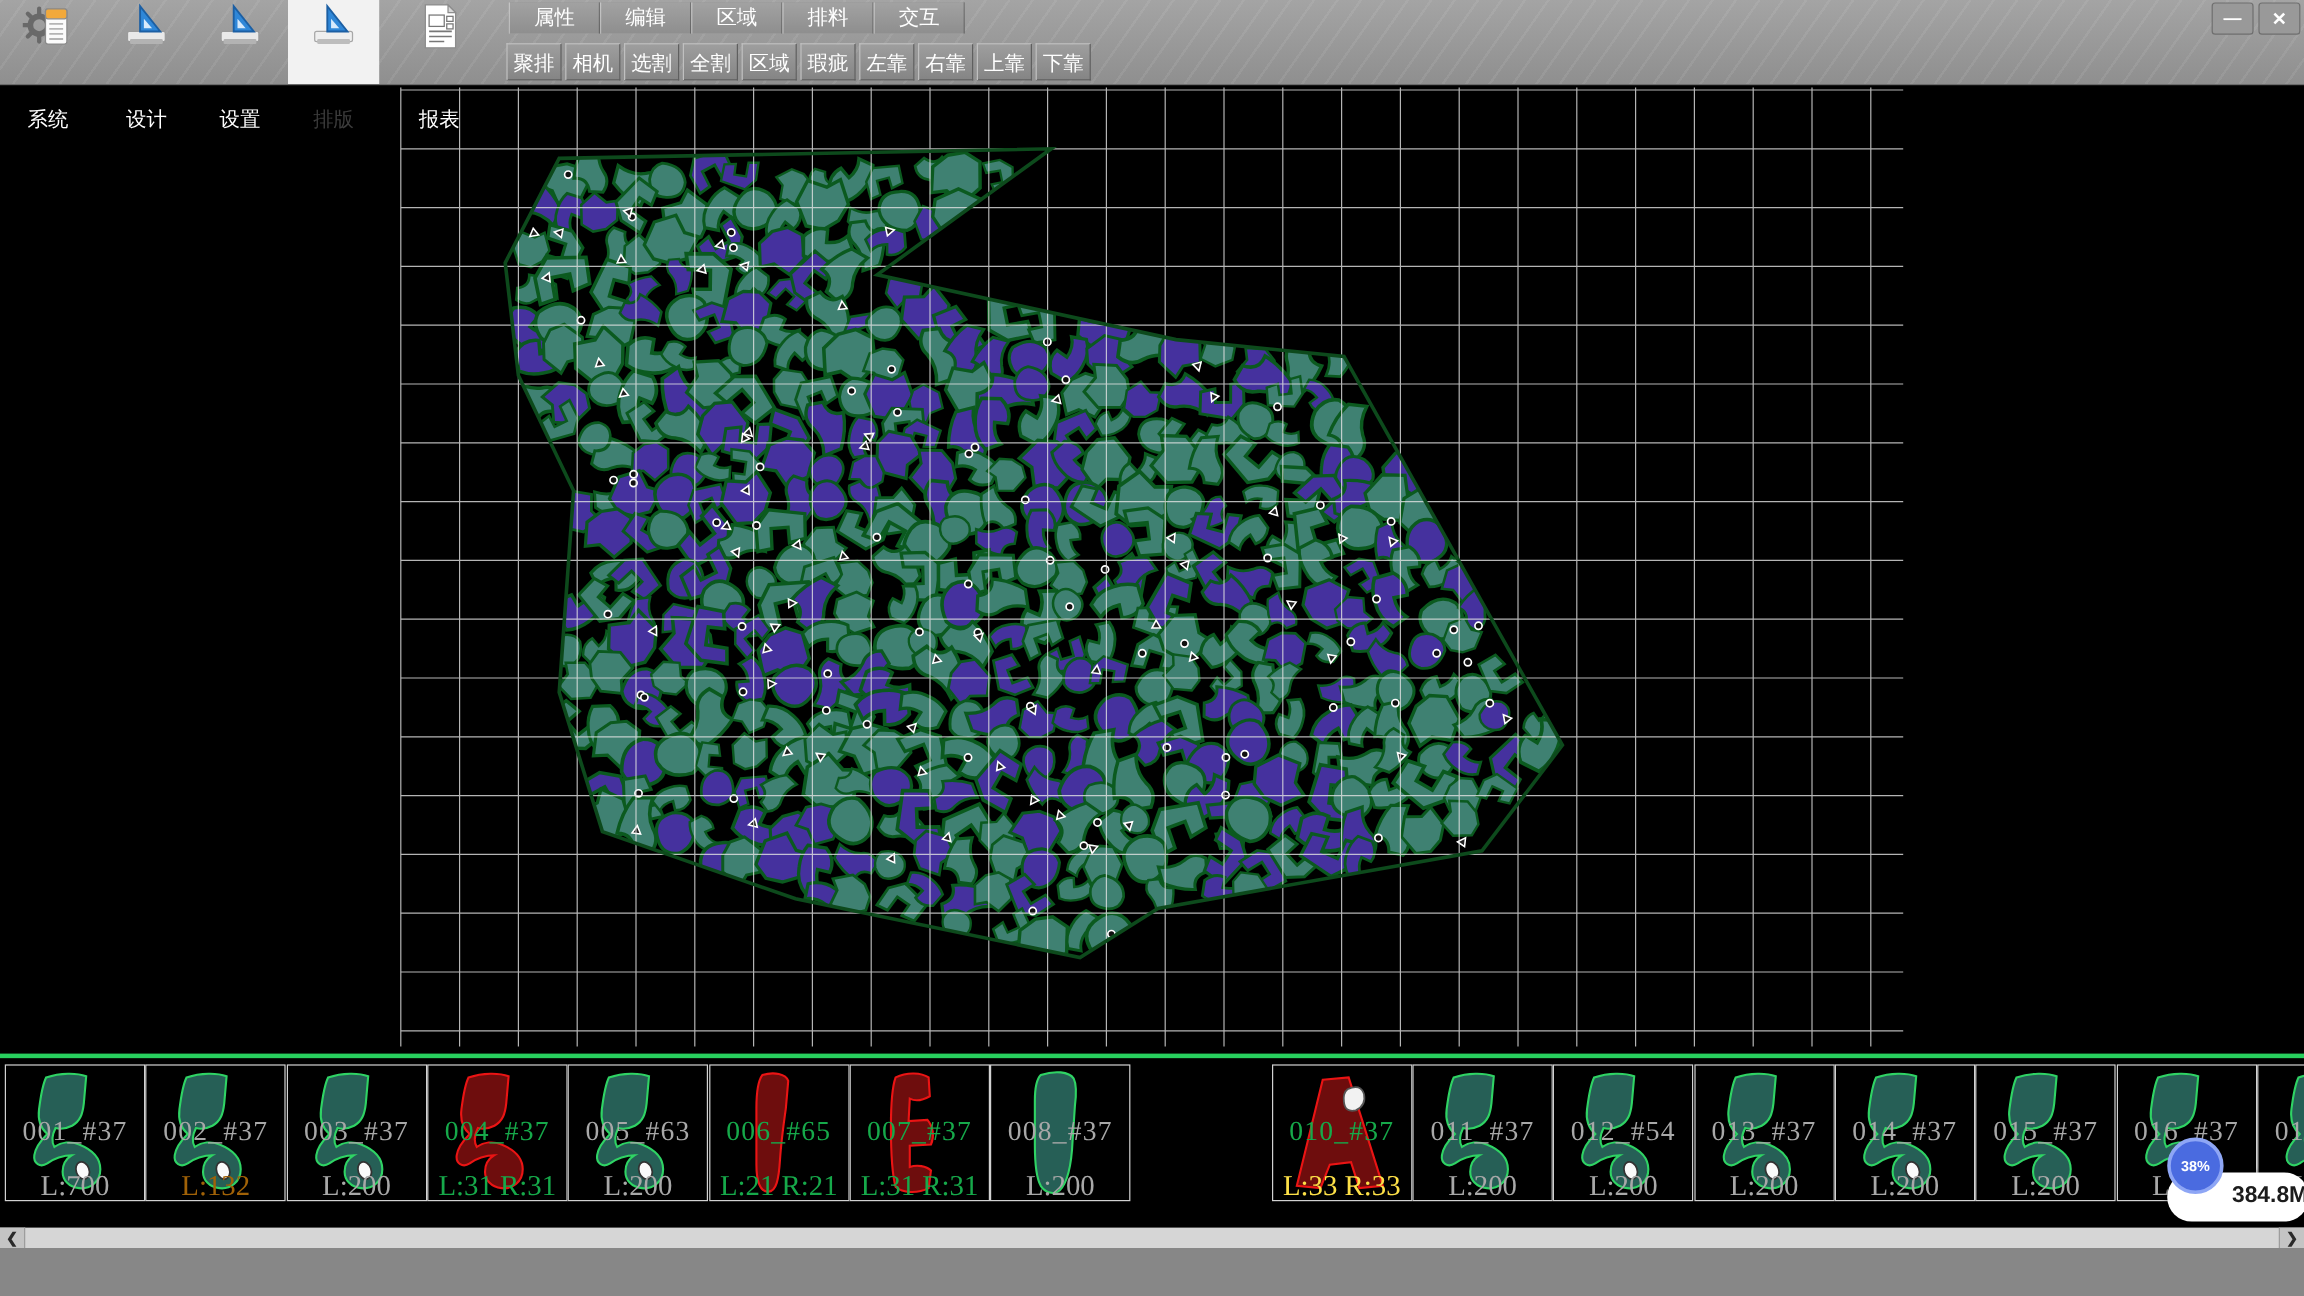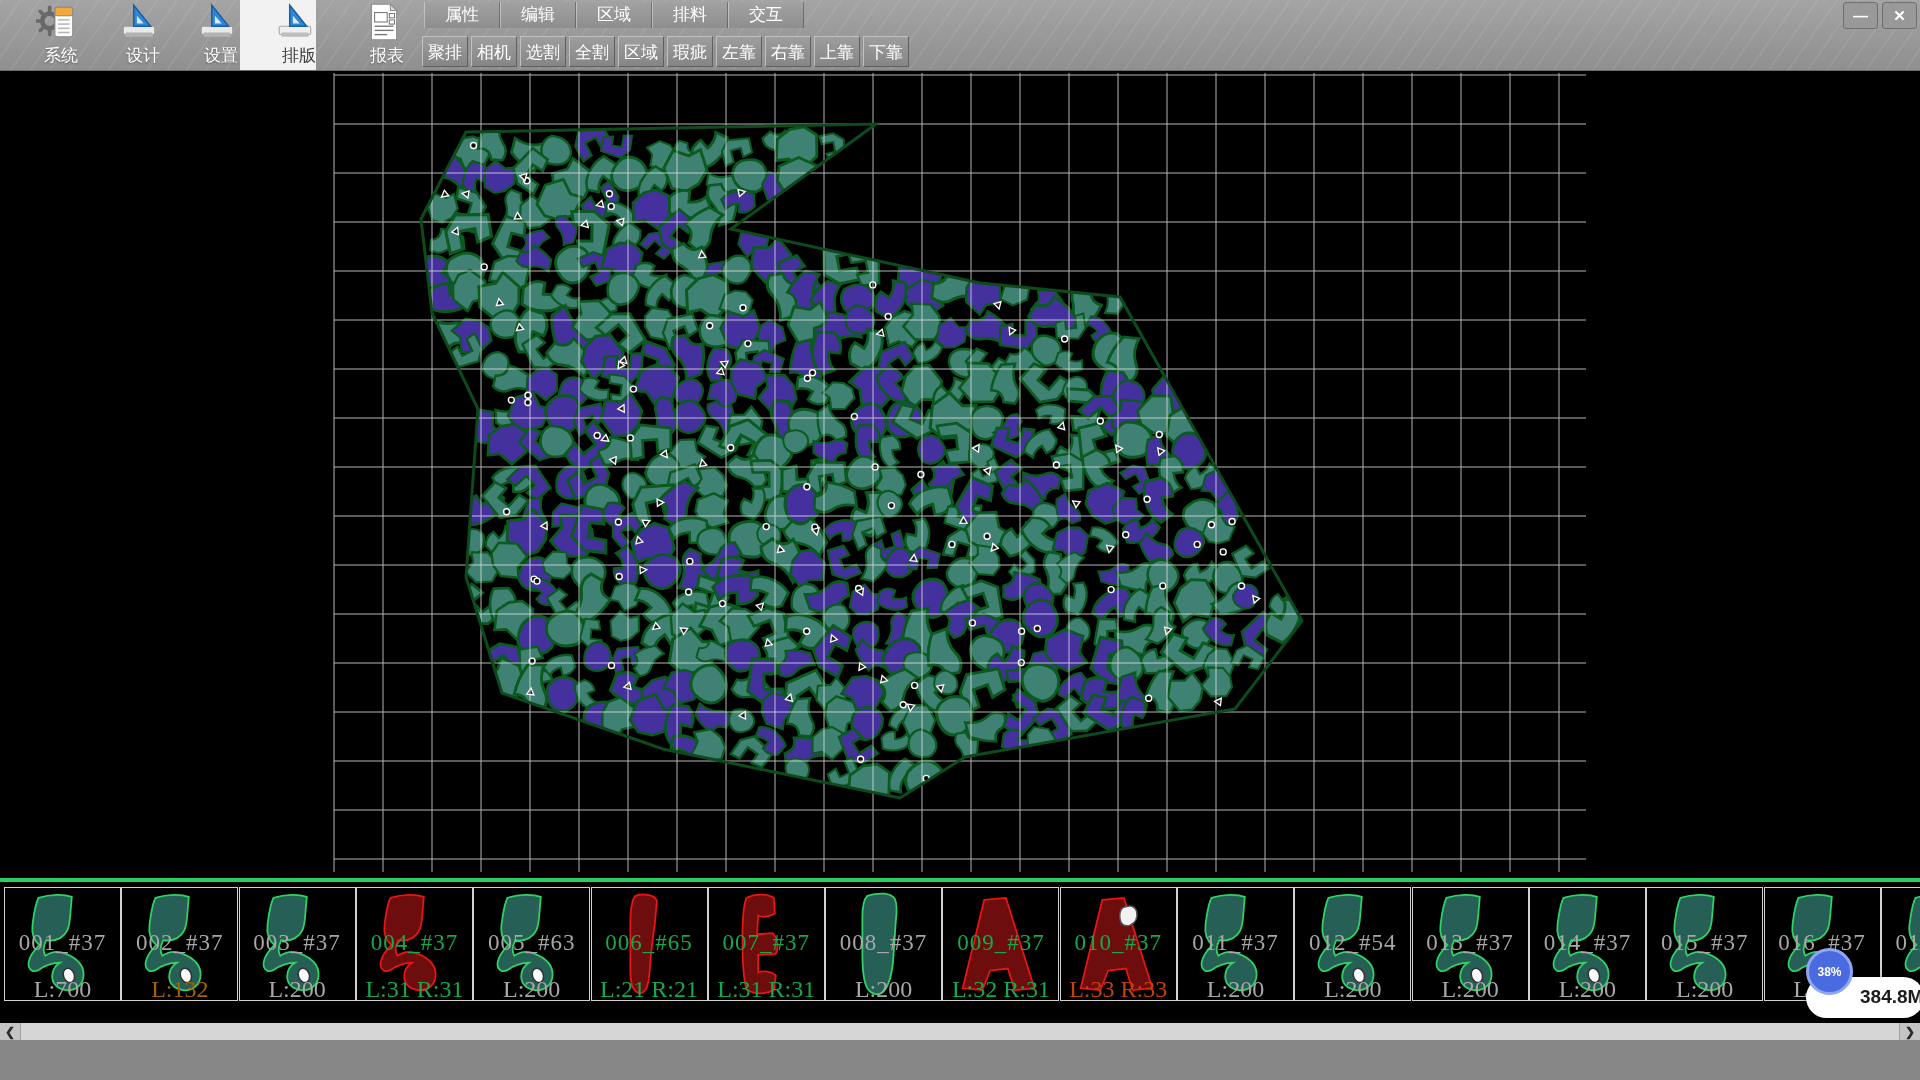--- a/index.html
+++ b/index.html
@@ -4,21 +4,21 @@
 <style>
   html,body{margin:0;padding:0;background:#222;}
   .app{position:relative;width:1920px;height:1080px;overflow:hidden;background:#000;
        font-family:"Liberation Sans",sans-serif;}
   
   .topbar{position:absolute;left:0;top:0;width:1920px;height:70px;
     background:linear-gradient(#a4a4a4,#8f8f8f);border-bottom:1px solid #6b6b6b;z-index:20;}
   .topbar .stripes{position:absolute;inset:0;
     background:repeating-linear-gradient(125deg,rgba(255,255,255,.07) 0 2px,rgba(0,0,0,0) 2px 16px);}
   .bigbtn{position:absolute;top:0;width:76px;height:70px;display:flex;flex-direction:column;
-    align-items:flex-end;justify-content:flex-start;cursor:pointer;}
+    align-items:center;justify-content:flex-start;cursor:pointer;gap:44px;}
   .bigbtn .bicon{width:42px;height:40px;margin-top:2px;}
   .bigbtn .blabel{font-size:17px;color:#fff;text-shadow:0 1px 2px rgba(0,0,0,.35);margin-top:2px;}
   .bigbtn.active{background:#f2f2f2;}
   .bigbtn.active .blabel{color:#3c3c3c;text-shadow:none;}
   .tabs{position:absolute;left:424px;top:2px;height:26px;display:flex;}
   .tab{width:74px;height:26px;line-height:26px;text-align:center;color:#fff;font-size:17px;
     background:linear-gradient(#a2a2a2,#8e8e8e);border-left:1px solid rgba(255,255,255,.38);
     border-right:1px solid rgba(0,0,0,.28);cursor:pointer;}
   .tools{position:absolute;left:422px;top:36px;height:31px;display:flex;gap:3px;}
   .toolbtn{min-width:42px;padding:0 5px;height:31px;line-height:31px;text-align:center;color:#fff;
@@ -854,34 +854,27 @@
         <div class="cell-name" style="color:#16a94a">007_#37</div>
         <div class="cell-lr" style="color:#16a94a">L:31 R:31</div>
       </div>
       <div class="cell" style="left: 825.1px;">
         <svg width="100" height="108" viewBox="0 0 100 110">
           <path d="M34,6 C46,2 58,3 62,9 C65,15 64,24 63,32 L61,62 C60,85 56,98 50,104 C45,108 38,106 34,100 C30,93 29,80 29,65 L29,28 C29,15 31,9 34,6 Z" fill="#265f56" stroke="#2fd364" stroke-width="1.8"></path>
         </svg>
         <div class="cell-name" style="color:#a8a8a8">008_#37</div>
         <div class="cell-lr" style="color:#a8a8a8">L:200 R:200</div>
       </div>
-      <div class="cell" style="left: 942.4px;">
-        <svg width="100" height="108" viewBox="0 0 100 110">
-          <path d="M34,10 L56,8 L85,100 L65,102 L58,80 L40,82 L32,102 L12,100 Z" fill="#6e0d0d" stroke="#ea1414" stroke-width="1.8"></path>
-        </svg>
-        <div class="cell-name" style="color:#16a94a">009_#37</div>
-        <div class="cell-lr" style="color:#16a94a">L:32 R:31</div>
-      </div>
       <div class="cell" style="left: 1059.7px;">
         <svg width="100" height="108" viewBox="0 0 100 110">
           <path d="M34,10 L56,8 L85,100 L65,102 L58,80 L40,82 L32,102 L12,100 Z" fill="#6e0d0d" stroke="#ea1414" stroke-width="1.8"></path>
           <path d="M55,18 Q66,13 69,22 Q71,32 62,36 Q53,38 52,29 Q51,21 55,18 Z" fill="#f2f2f2" stroke="#555" stroke-width="1.5"></path>
         </svg>
         <div class="cell-name" style="color:#16a94a">010_#37</div>
-        <div class="cell-lr" style="color:#c2410c">L:33 R:33</div>
+        <div class="cell-lr" style="color:#fde047">L:33 R:33</div>
       </div>
       <div class="cell" style="left: 1177px;">
         <svg width="100" height="108" viewBox="0 0 100 110">
           <path d="M26,8 C38,4 52,4 60,7 L58,30 C57,39 55,45 48,49 C44,51 38,52 34,51 C31,57 30,62 33,67 C39,63 47,62 54,65 C64,69 72,76 72,86 C72,97 63,103 54,102 C45,101 40,95 40,88 C40,82 43,77 48,74 C41,74 32,77 27,81 C21,85 15,81 16,74 C17,67 22,61 27,56 C21,51 19,43 20,35 C21,27 23,14 26,8 Z" fill="#265f56" stroke="#2fd364" stroke-width="1.8"></path>
         </svg>
         <div class="cell-name" style="color:#a8a8a8">011_#37</div>
         <div class="cell-lr" style="color:#a8a8a8">L:200 R:200</div>
       </div>
       <div class="cell" style="left: 1294.3px;">
         <svg width="100" height="108" viewBox="0 0 100 110">

